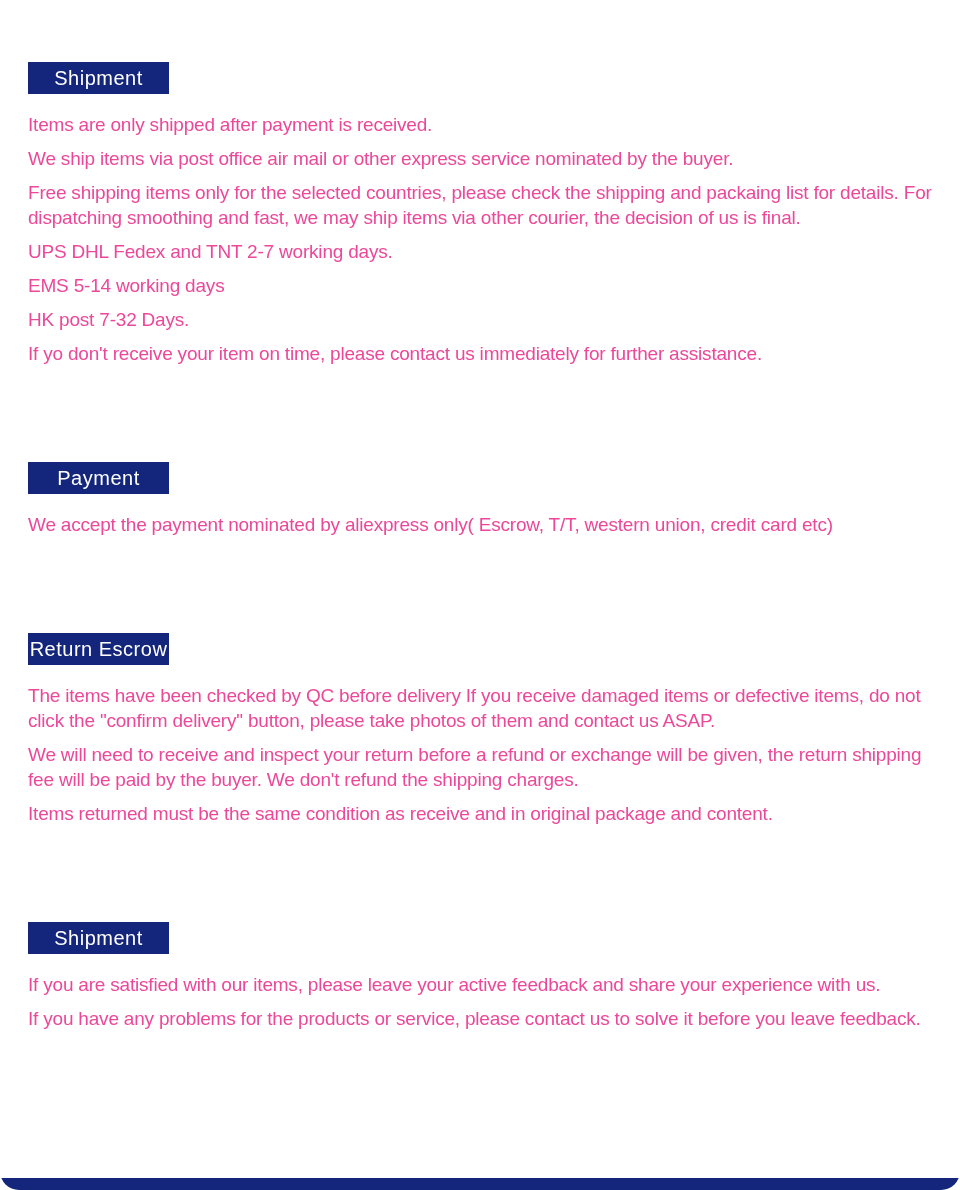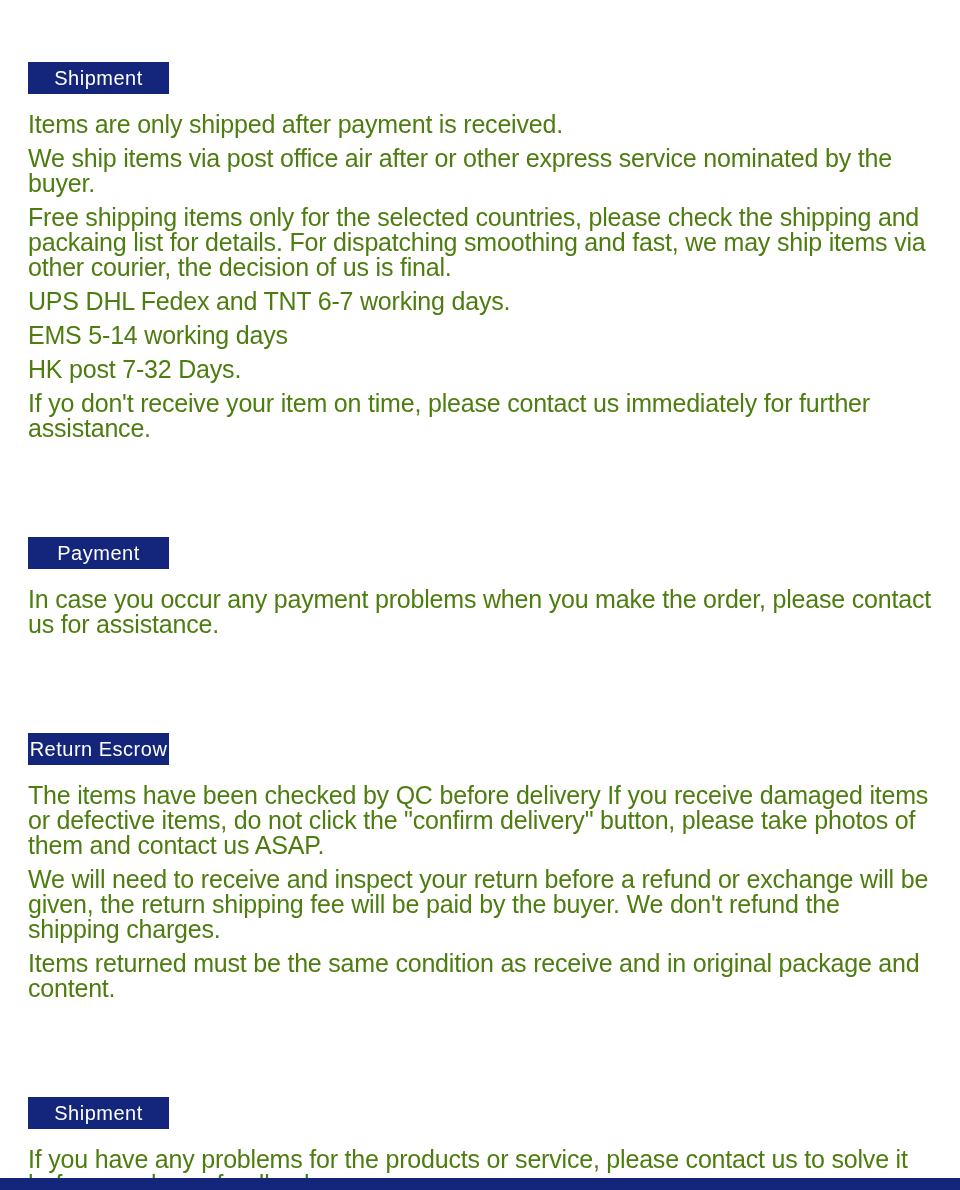--- a/index.html
+++ b/index.html
@@ -7,20 +7,21 @@
     padding: 0;
     background: #ffffff;
     font-family: "Liberation Sans", "DejaVu Sans", sans-serif;
   }
   .page {
     position: relative;
     width: 960px;
     height: 1190px;
     background: #ffffff;
     overflow: hidden;
+    border-radius: 19px;
   }
   .section {
     margin-top: 96px;
   }
   .section:first-child {
     margin-top: 62px;
   }
   .badge {
     display: flex;
     align-items: center;
@@ -31,22 +32,22 @@
     background: #14267b;
     color: #ffffff;
     font-size: 20px;
     letter-spacing: 0.5px;
   }
   .paras {
     margin: 18px 28px 0 28px;
   }
   .paras p {
     margin: 0 0 9px 0;
-    color: #4d7c0f;
-    font-size: 25px;
+    color: #ec4899;
+    font-size: 19px;
     line-height: 25px;
     letter-spacing: -0.2px;
   }
   .bottom-bar {
     position: absolute;
     left: 0;
     bottom: 0;
     width: 100%;
     height: 12px;
     background: #14267b;
@@ -56,53 +57,54 @@
 <body>
 
 <div class="page">
 
   <div class="section">
     <div class="badge">
       <span>Shipment</span>
     </div>
     <div class="paras">
       <p>Items are only shipped after payment is received.</p>
-      <p>We ship items via post office air after or other express service nominated by the buyer.</p>
+      <p>We ship items via post office air mail or other express service nominated by the buyer.</p>
       <p>Free shipping items only for the selected countries, please check the shipping and packaing list for details. For dispatching smoothing and fast, we may ship items via other courier, the decision of us is final.</p>
-      <p>UPS DHL Fedex and TNT 6-7 working days.</p>
+      <p>UPS DHL Fedex and TNT 2-7 working days.</p>
       <p>EMS 5-14 working days</p>
       <p>HK post 7-32 Days.</p>
       <p>If yo don't receive your item on time, please contact us immediately for further assistance.</p>
     </div>
   </div>
 
   <div class="section">
     <div class="badge">
       <span>Payment</span>
     </div>
     <div class="paras">
-      <p>In case you occur any payment problems when you make the order, please contact us for assistance.</p>
+      <p>We accept the payment nominated by aliexpress only( Escrow, T/T, western union, credit card etc)</p>
     </div>
   </div>
 
   <div class="section">
     <div class="badge">
       <span>Return Escrow</span>
     </div>
     <div class="paras">
       <p>The items have been checked by QC before delivery If you receive damaged items or defective items, do not click the "confirm delivery" button, please take photos of them and contact us ASAP.</p>
       <p>We will need to receive and inspect your return before a refund or exchange will be given, the return shipping fee will be paid by the buyer. We don't refund the shipping charges.</p>
       <p>Items returned must be the same condition as receive and in original package and content.</p>
     </div>
   </div>
 
   <div class="section">
     <div class="badge">
       <span>Shipment</span>
     </div>
     <div class="paras">
+      <p>If you are satisfied with our items, please leave your active feedback and share your experience with us.</p>
       <p>If you have any problems for the products or service, please contact us to solve it before you leave feedback.</p>
     </div>
   </div>
 
   <div class="bottom-bar"></div>
 
 </div>
 
 </body></html>

